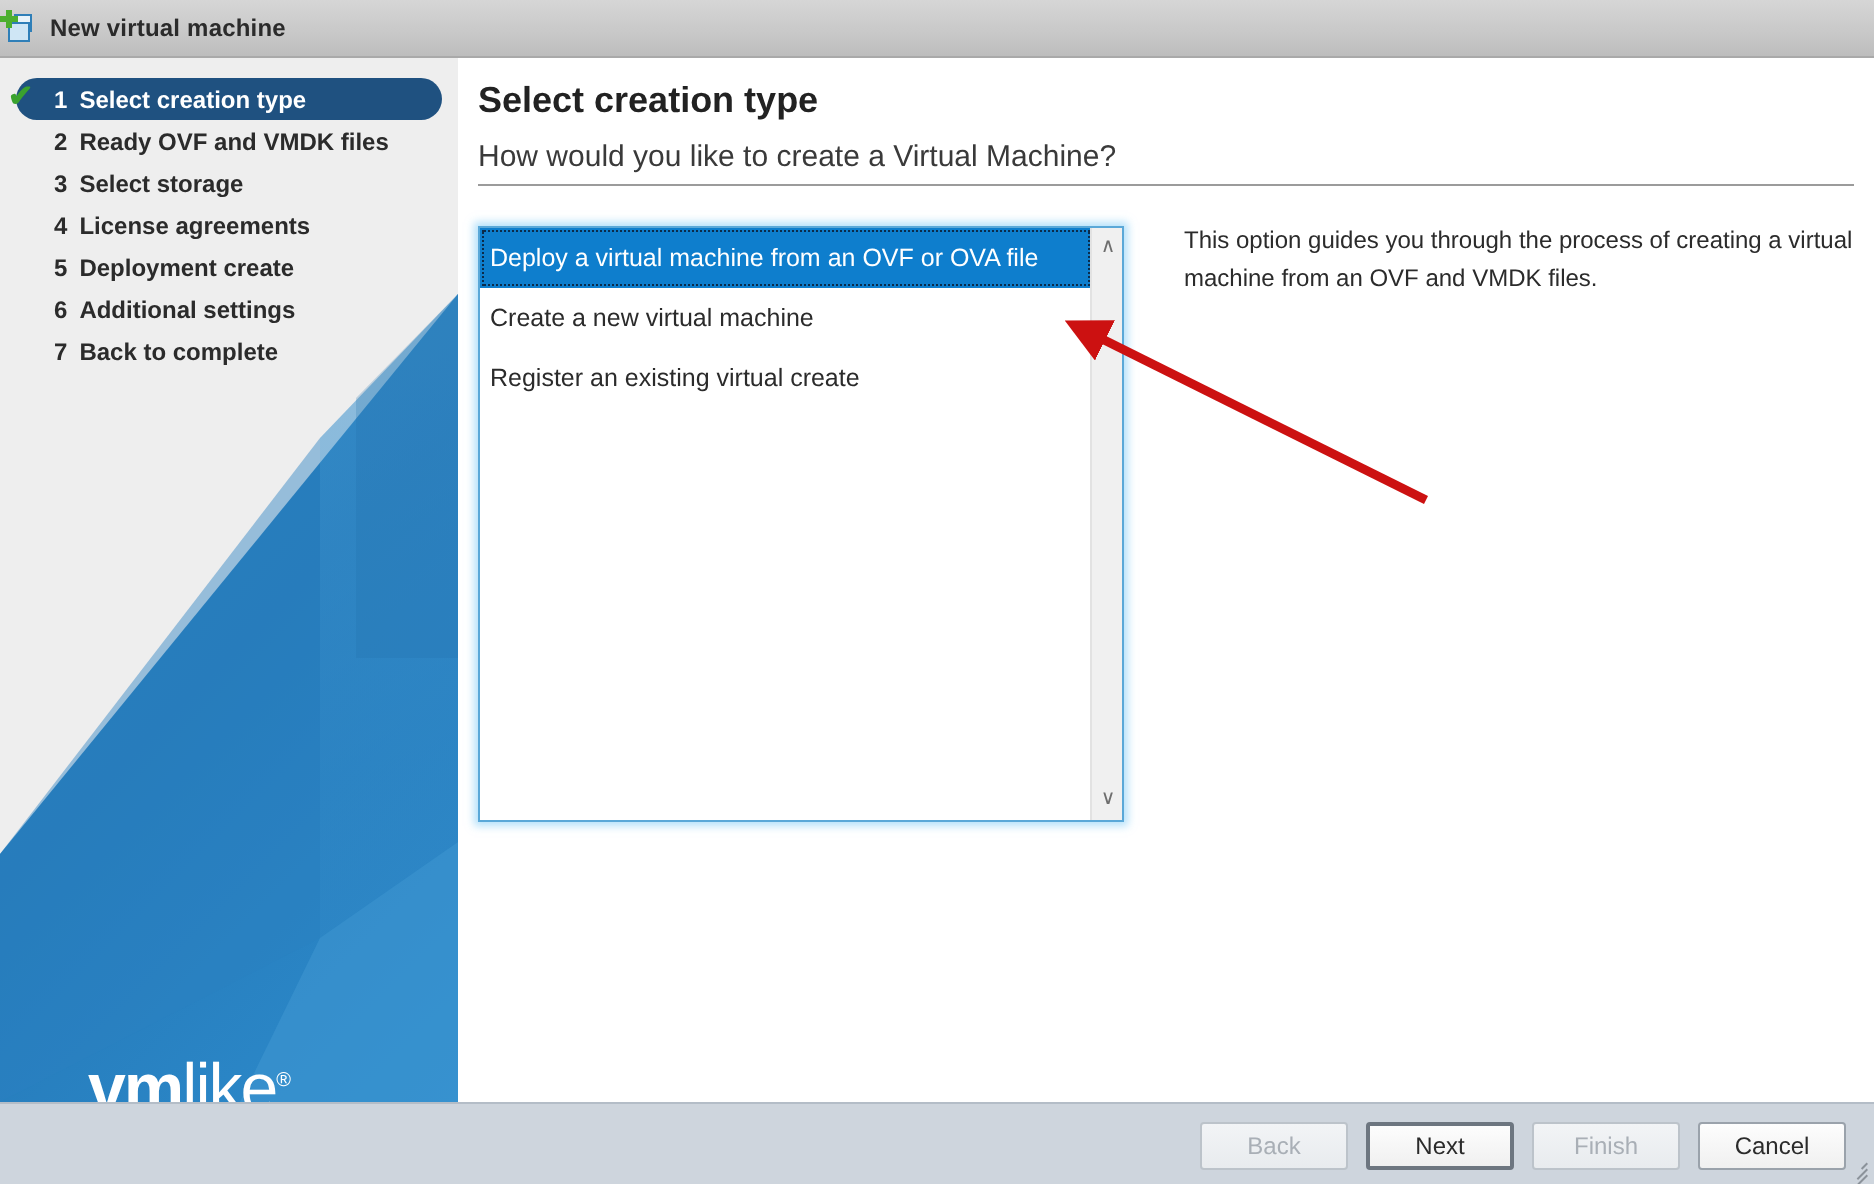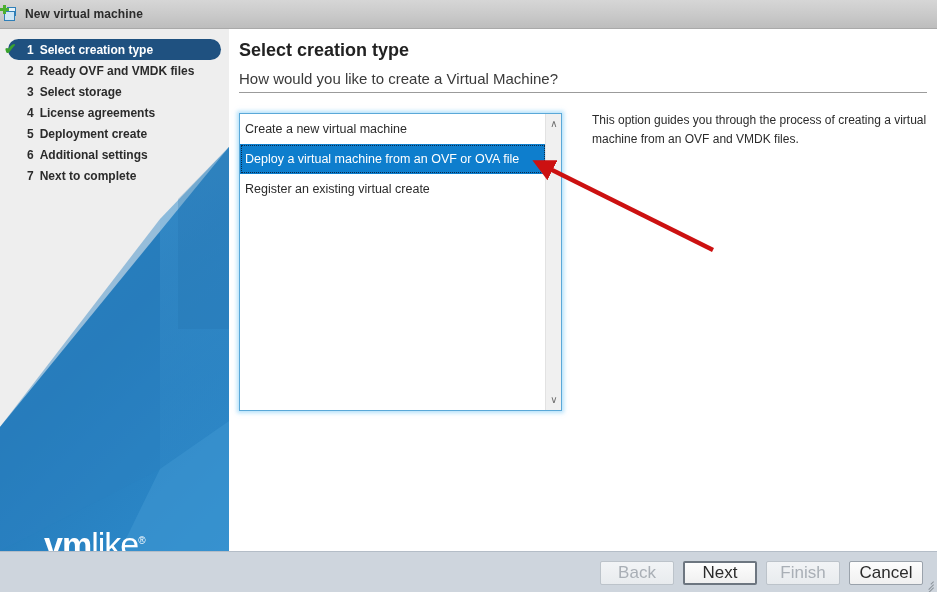--- a/index.html
+++ b/index.html
@@ -260,21 +260,21 @@
     position: absolute;
     right: 14px; top: 9px;
     display: flex;
     gap: 9px;
   }
   .btn {
     width: 74px; height: 24px;
     display: flex;
     align-items: center;
     justify-content: center;
-    font-size: 17px;
+    font-size: 12px;
     border: 1px solid #9aa2ab;
     border-radius: 2px;
     background: linear-gradient(to bottom, #fdfdfd 0%, #f0f0f0 100%);
     color: #2b2b2b;
   }
   .btn.disabled {
     color: #a9afb6;
     border-color: #bcc3ca;
     background: linear-gradient(to bottom, #f2f4f6 0%, #e8ebee 100%);
   }
@@ -342,42 +342,42 @@
       <div class="step">
         <span class="num">5</span>
         <span>Deployment create</span>
       </div>
       <div class="step">
         <span class="num">6</span>
         <span>Additional settings</span>
       </div>
       <div class="step">
         <span class="num">7</span>
-        <span>Next to complete</span>
+        <span>Back to complete</span>
       </div>
     </div>
 
     <div class="vmware-logo">
       <span class="vm">vm</span><span class="ware">like</span><span class="reg">®</span>
     </div>
   </div>
 
   <div class="content">
 
     <div class="page-title">Select creation type</div>
     <div class="page-subtitle">How would you like to create a Virtual Machine?</div>
     <div class="hr"></div>
 
     <div class="listbox">
       <div class="list-items">
+        <div class="list-item selected">
+          <span>Deploy a virtual machine from an OVF or OVA file</span>
+        </div>
         <div class="list-item">
           <span>Create a new virtual machine</span>
-        </div>
-        <div class="list-item selected">
-          <span>Deploy a virtual machine from an OVF or OVA file</span>
         </div>
         <div class="list-item">
           <span>Register an existing virtual create</span>
         </div>
       </div>
 
       <div class="scrollbar">
         <div class="sb-arrow up">∧</div>
         <div class="sb-arrow down">∨</div>
       </div>

